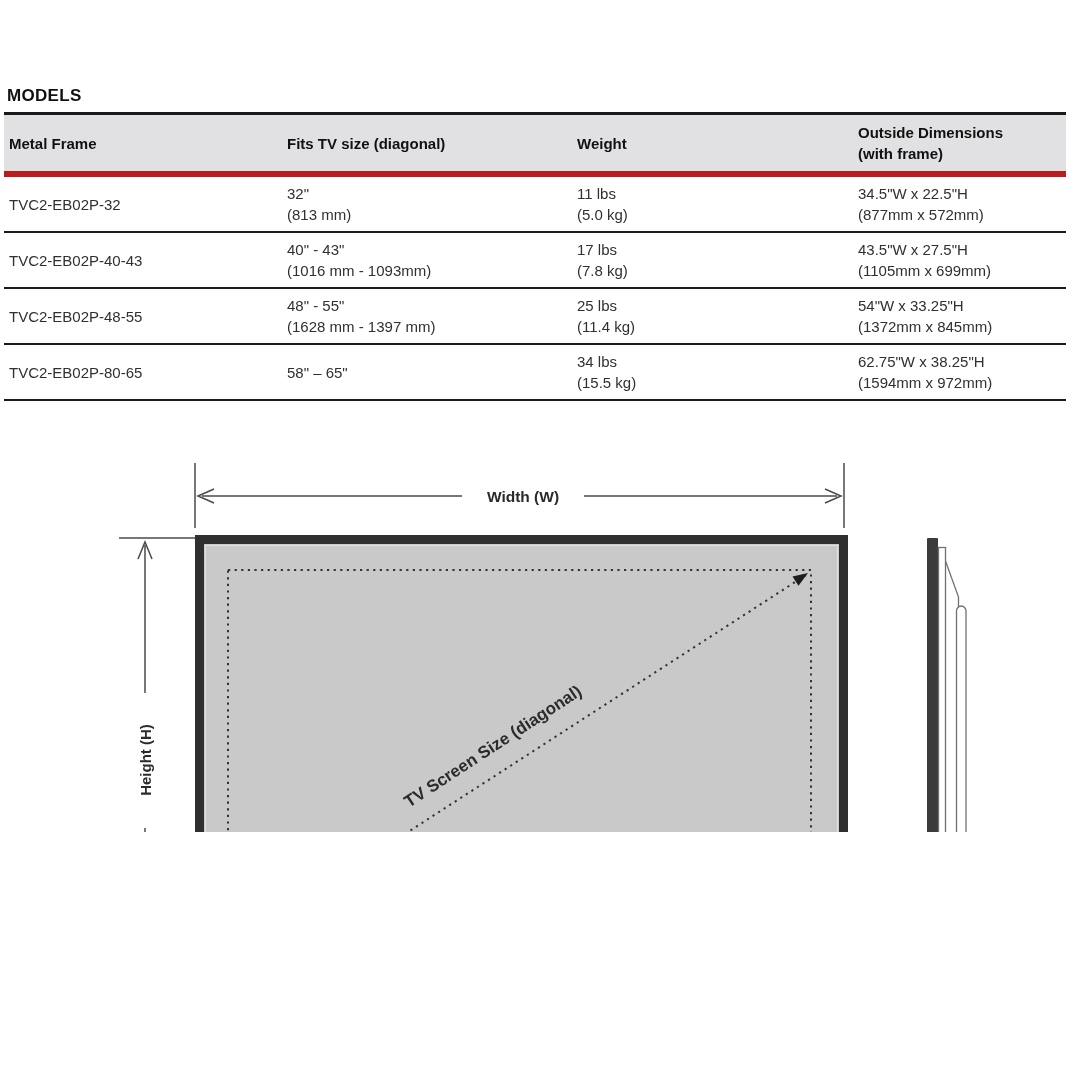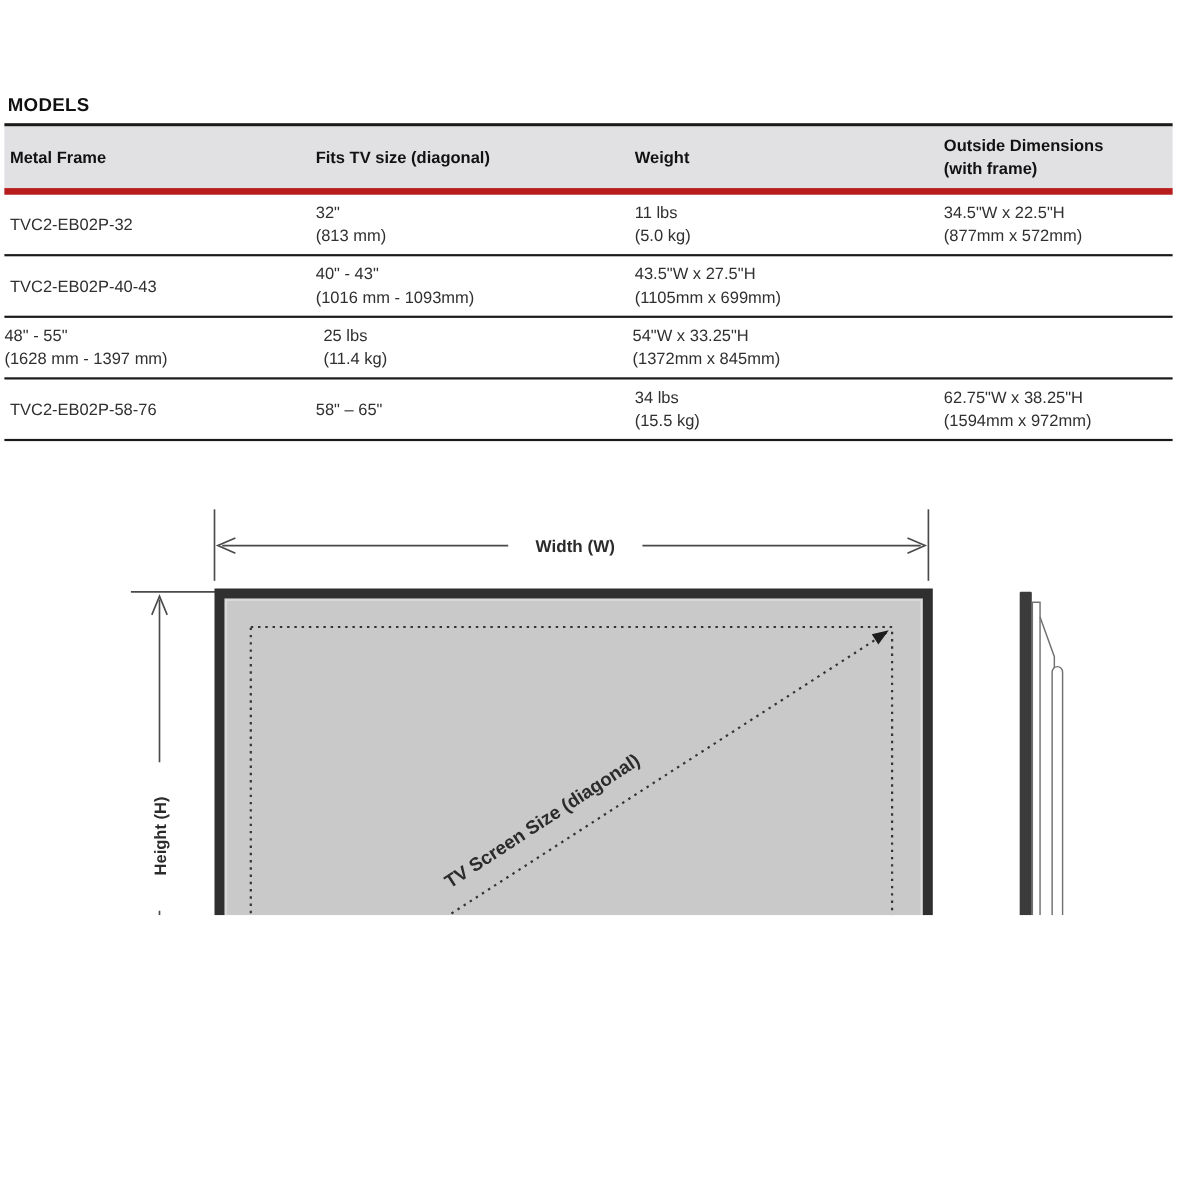--- a/index.html
+++ b/index.html
@@ -83,44 +83,51 @@
     </div>
 
     <div class="trow tbody-row">
       <div class="cell c1">
           <div>TVC2-EB02P-40-43</div>
         </div>
       <div class="cell c2">
           <div>40" - 43"</div>
           <div>(1016 mm - 1093mm)</div>
         </div>
+      <div class="cell c3">
+          <div>17 lbs</div>
+          <div>(7.8 kg)</div>
+        </div>
       <div class="cell c4">
           <div>43.5"W x 27.5"H</div>
           <div>(1105mm x 699mm)</div>
         </div>
     </div>
 
     <div class="trow tbody-row">
+      <div class="cell c1">
+          <div>TVC2-EB02P-48-55</div>
+        </div>
       <div class="cell c2">
           <div>48" - 55"</div>
           <div>(1628 mm - 1397 mm)</div>
         </div>
       <div class="cell c3">
           <div>25 lbs</div>
           <div>(11.4 kg)</div>
         </div>
       <div class="cell c4">
           <div>54"W x 33.25"H</div>
           <div>(1372mm x 845mm)</div>
         </div>
     </div>
 
     <div class="trow tbody-row">
       <div class="cell c1">
-          <div>TVC2-EB02P-58-76</div>
+          <div>TVC2-EB02P-80-65</div>
         </div>
       <div class="cell c2">
           <div>58" – 65"</div>
         </div>
       <div class="cell c3">
           <div>34 lbs</div>
           <div>(15.5 kg)</div>
         </div>
       <div class="cell c4">
           <div>62.75"W x 38.25"H</div>

